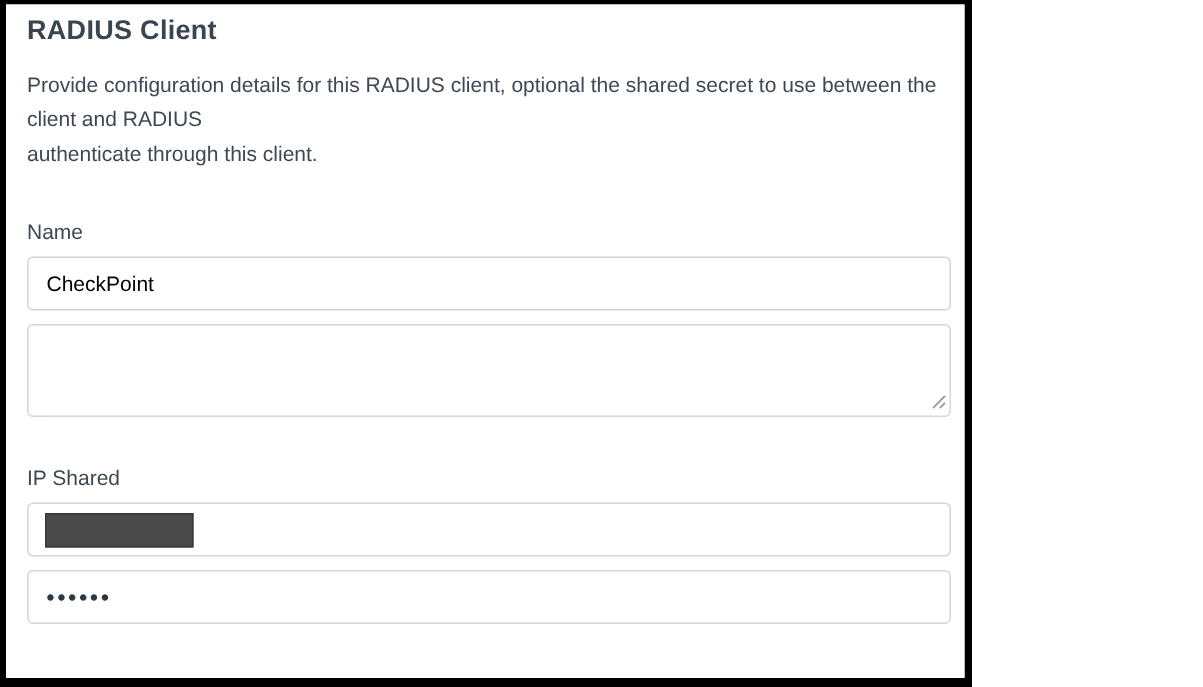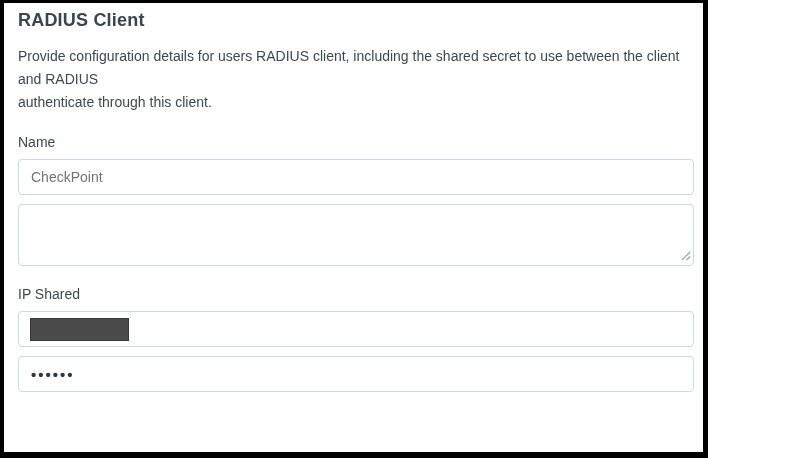--- a/index.html
+++ b/index.html
@@ -8,21 +8,21 @@
     background: #ffffff;
   }
   body {
     width: 802px;
     height: 458px;
     overflow: hidden;
     font-family: "Liberation Sans", sans-serif;
   }
   .frame {
     box-sizing: border-box;
-    width: 708px;
+    width: 648px;
     height: 458px;
     border-style: solid;
     border-color: #000000;
     border-width: 3px 5px 6px 4px;
     background: #ffffff;
     position: relative;
   }
   .content {
     box-sizing: border-box;
     width: 100%;
@@ -38,38 +38,38 @@
     letter-spacing: 0.2px;
   }
   .intro {
     margin: 14px 0 0 0;
     font-size: 14px;
     line-height: 23px;
     color: #3e4852;
   }
   .intro span { display: block; }
   .field-label {
-    margin: 20px 0 0 0;
+    margin: 32px 0 0 0;
     font-size: 14px;
     color: #3e4852;
     display: flex;
     align-items: center;
   }
   .input-row { margin-top: 9px; }
   .text-input {
     box-sizing: border-box;
     display: block;
     width: 100%;
     height: 36px;
     border: 1px solid #d2d7dd;
     border-radius: 4px;
     padding: 0 12px;
     font-family: "Liberation Sans", sans-serif;
     font-size: 14px;
-    color: #737373;
+    color: #000000;
     background: #ffffff;
     outline: none;
   }
   .textarea-wrap { position: relative; margin-top: 9px; }
   .description-textarea {
     box-sizing: border-box;
     display: block;
     width: 100%;
     height: 62px;
     border: 1px solid #d2d7dd;
@@ -137,21 +137,21 @@
 </style>
 </head>
 <body>
 
 <div class="frame">
   <div class="content">
 
     <h1 class="page-title">RADIUS Client</h1>
 
     <p class="intro">
-      <span>Provide configuration details for users RADIUS client, including the shared secret to use between the client and RADIUS</span>
+      <span>Provide configuration details for this RADIUS client, optional the shared secret to use between the client and RADIUS</span>
       <span>authenticate through this client.</span>
     </p>
 
     <div class="field-label">Name</div>
     <div class="input-row">
       <input class="text-input" type="text" value="CheckPoint" style="">
     </div>
 
     <div class="textarea-wrap">
       <textarea class="description-textarea" value="" style=""></textarea>

